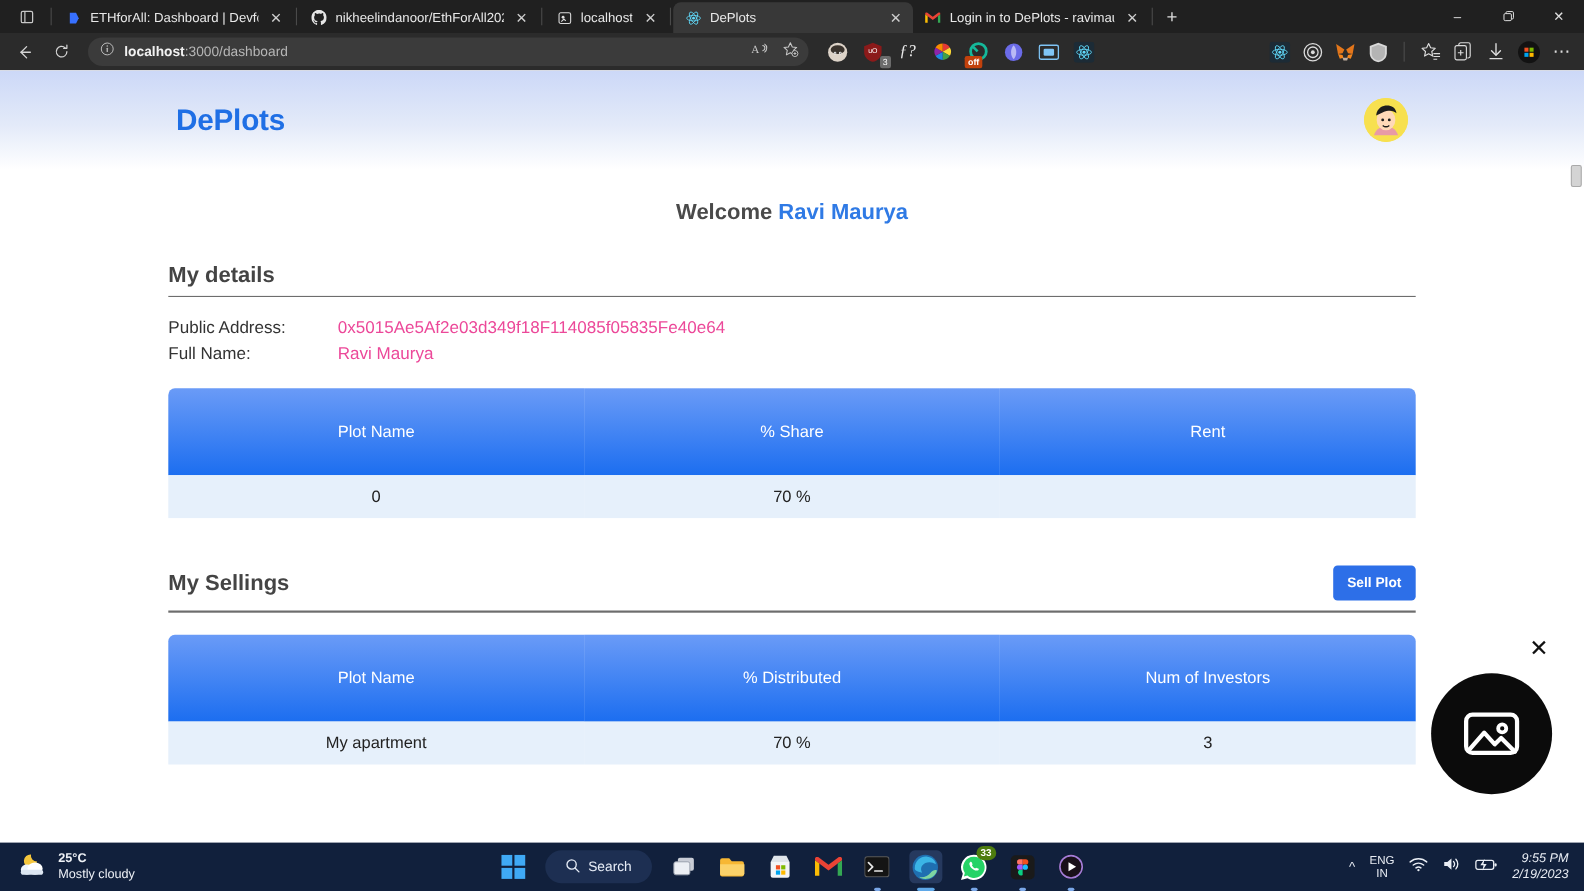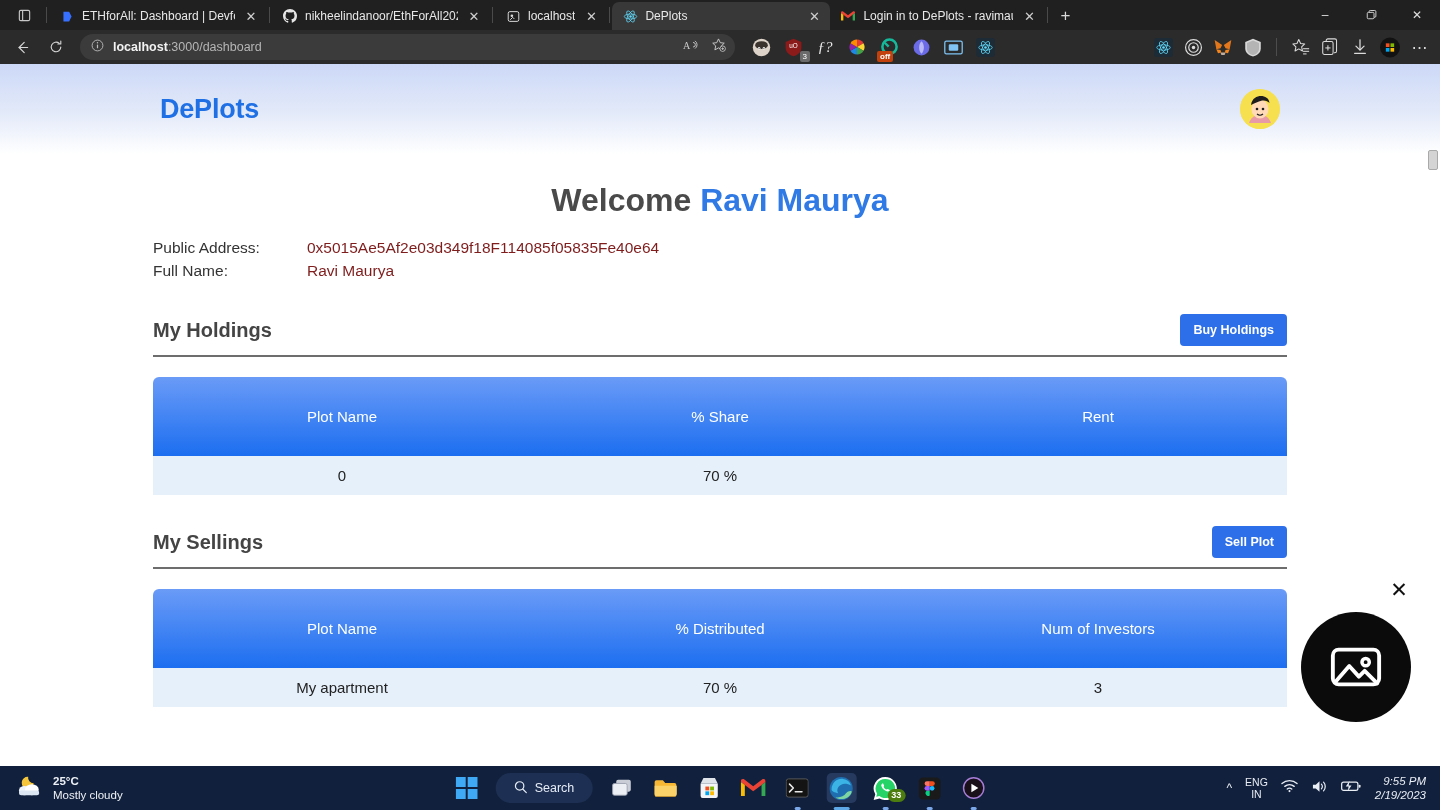--- a/index.html
+++ b/index.html
@@ -100,21 +100,21 @@
   }
   .avatar {
     position: absolute; right: 160px; top: 50%; transform: translateY(-50%);
     width: 40px; height: 40px; border-radius: 50%;
     background: #f7e04f; overflow: hidden;
   }
 
   .content { padding: 0 153px; }
 
   .welcome {
-    text-align: center; font-size: 32px; font-weight: bold;
+    text-align: center; font-size: 20px; font-weight: bold;
     color: #4a4a4a; margin-top: 28px;
   }
   .welcome .uname { color: #2f7ae5; }
 
   .section-head {
     display: flex; align-items: center; justify-content: space-between;
     border-bottom: 2px solid #6d6d6d;
     padding-bottom: 9px;
   }
   .section-title { font-size: 20px; font-weight: bold; color: #444; }
@@ -122,40 +122,40 @@
   .btn {
     background: #2d6fe8; color: #fff; border: none;
     font-size: 12.5px; font-weight: bold;
     padding: 9px 13px; border-radius: 4px;
     font-family: "Liberation Sans", sans-serif;
   }
 
   .details { margin-top: 18px; font-size: 15.5px; color: #333; line-height: 22.6px; }
   .details .row { display: flex; gap: 28px; }
   .details .k { width: 126px; color: #333; }
-  .details .v { color: #7f1d1d; }
+  .details .v { color: #ec4899; }
 
   table.tbl {
     width: 100%; border-collapse: separate; border-spacing: 0;
     margin-top: 20px; table-layout: fixed;
   }
   table.tbl thead th {
     background: linear-gradient(180deg, #6a9bf7 0%, #1c6ef0 100%);
     color: #ffffff; font-size: 15px; font-weight: normal;
     padding: 31px 0; text-align: center;
   }
   table.tbl thead th:first-child { border-radius: 6px 0 0 0; }
   table.tbl thead th:last-child { border-radius: 0 6px 0 0; }
   table.tbl tbody td {
     background: #e6f0fb; color: #222; font-size: 15px;
     padding: 11px 0; text-align: center;
   }
 
   .mt-holdings { margin-top: 32px; }
-  .mt-sellings { margin-top: 31px; gap: 16px; }
+  .mt-sellings { margin-top: 43px; gap: 16px; }
 
   
   .pagescroll {
     position: absolute; right: 0; top: 64px; width: 14px; height: 702px;
     background: transparent;
   }
   .pagescroll .thumb {
     position: absolute; top: 86px; left: 2px;
     width: 10px; height: 20px;
     background: #d4d4d4; border: 1px solid #a9a9a9; border-radius: 2px;
@@ -208,21 +208,21 @@
     width: 16px; height: 3px; border-radius: 2px; background: #5fa8e8;
   }
   .searchpill {
     height: 30px; border-radius: 16px; background: #1d2f52;
     display: flex; align-items: center; gap: 7px; padding: 0 18px;
     color: #e6ecf6; font-size: 12.5px;
   }
   .badge {
     position: absolute; top: -4px; right: -5px;
     background: #4d7c0f; color: #fff; font-size: 9px; font-weight: bold;
-    border-radius: 8px; padding: 1px 4px; line-height: 11px; margin-top: 20px;
+    border-radius: 8px; padding: 1px 4px; line-height: 11px;
   }
   .tray {
     margin-left: auto; display: flex; align-items: center; gap: 13px;
     padding-right: 14px; color: #e9edf4;
   }
   .lang { font-size: 10.5px; line-height: 12.5px; text-align: center; }
   .clock { font-size: 11.5px; line-height: 14px; text-align: right; font-style: italic; }
 </style>
 </head>
 <body>
@@ -501,35 +501,34 @@
       </div>
     </div>
 
     <div class="content">
 
       <div class="welcome">
         <span>Welcome</span>
         <span class="uname">Ravi Maurya</span>
       </div>
 
+      <div class="section-head" style="margin-top:34px;padding-bottom:7px;border-bottom-width:1px">
+        <div class="section-title">My details</div>
+      </div>
       <div class="details">
         <div class="row">
           <span class="k">Public Address:</span>
           <span class="v">0x5015Ae5Af2e03d349f18F114085f05835Fe40e64</span>
         </div>
         <div class="row">
           <span class="k">Full Name:</span>
           <span class="v">Ravi Maurya</span>
         </div>
       </div>
 
-      <div class="section-head mt-holdings">
-        <div class="section-title">My Holdings</div>
-        <button class="btn">Buy Holdings</button>
-      </div>
       <table class="tbl">
         <thead>
           <tr>
             <th>Plot Name</th>
             <th>% Share</th>
             <th>Rent</th>
           </tr>
         </thead>
         <tbody>
           <tr>

